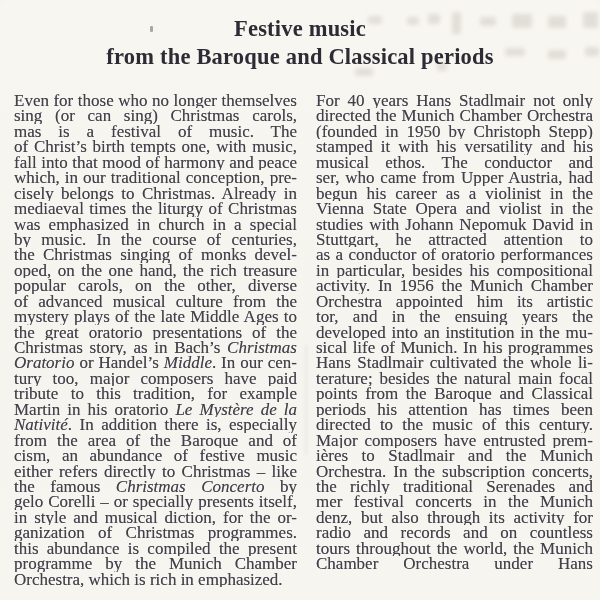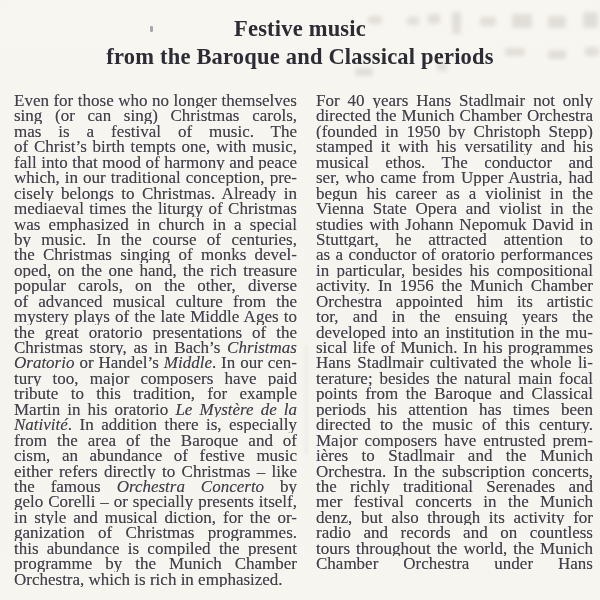--- a/index.html
+++ b/index.html
@@ -85,21 +85,21 @@
       <div class="line"><span>the great oratorio presentations of the</span></div>
       <div class="line"><span>Christmas story, as in Bach’s </span><span class="it">Christmas</span></div>
       <div class="line"><span class="it">Oratorio</span><span> or Handel’s </span><span class="it">Middle</span><span>. In our cen-</span></div>
       <div class="line"><span>tury too, major composers have paid</span></div>
       <div class="line"><span>tribute to this tradition, for example Frank</span></div>
       <div class="line"><span>Martin in his oratorio </span><span class="it">Le Mystère de la</span></div>
       <div class="line"><span class="it">Nativité</span><span>. In addition there is, especially</span></div>
       <div class="line"><span>from the area of the Baroque and of Classi-</span></div>
       <div class="line"><span>cism, an abundance of festive music which</span></div>
       <div class="line"><span>either refers directly to Christmas – like</span></div>
-      <div class="line"><span>the famous </span><span class="it">Orchestra Concerto</span><span> by Arcan-</span></div>
+      <div class="line"><span>the famous </span><span class="it">Christmas Concerto</span><span> by Arcan-</span></div>
       <div class="line"><span>gelo Corelli – or specially presents itself,</span></div>
       <div class="line"><span>in style and musical diction, for the or-</span></div>
       <div class="line"><span>ganization of Christmas programmes. From</span></div>
       <div class="line"><span>this abundance is compiled the present</span></div>
       <div class="line"><span>programme by the Munich Chamber</span></div>
       <div class="line last"><span>Orchestra, which is rich in emphasized.</span></div>
     </div>
   <div class="col col-right">
       <div class="line"><span>For 40 years Hans Stadlmair not only</span></div>
       <div class="line"><span>directed the Munich Chamber Orchestra</span></div>

